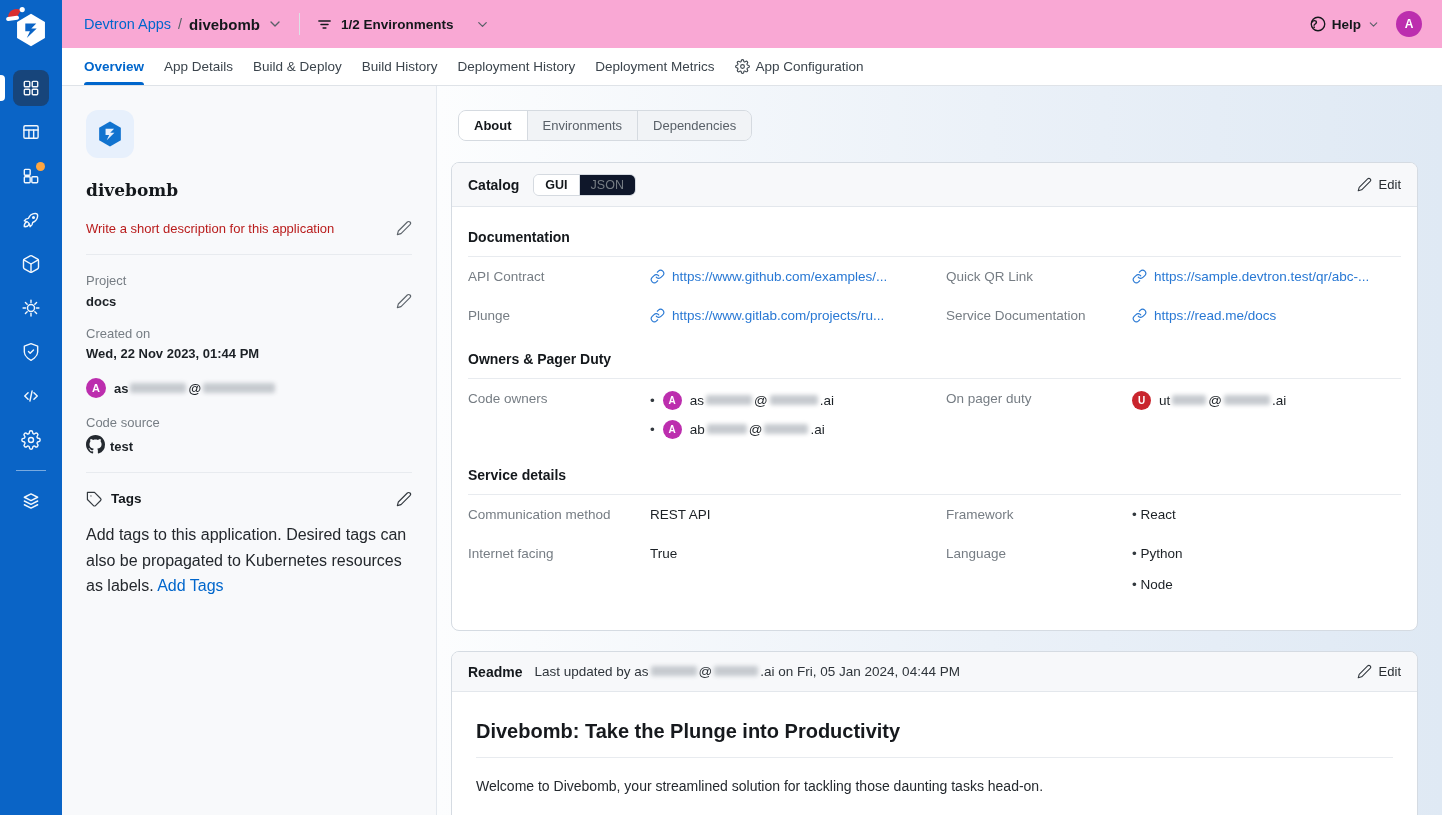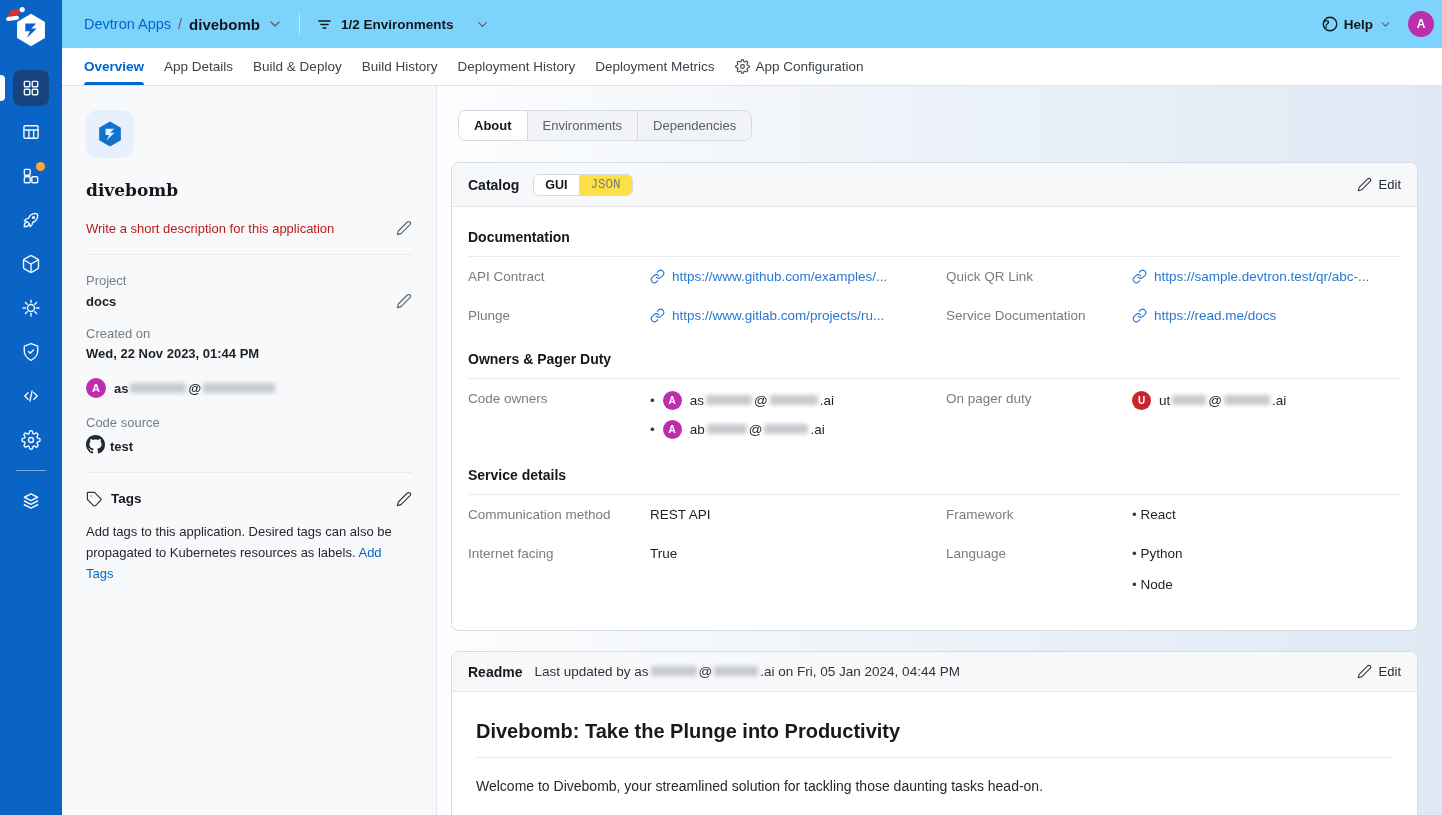--- a/index.html
+++ b/index.html
@@ -15,21 +15,21 @@
   .sb-item { position:relative; width:62px; height:44px; display:flex; align-items:center; justify-content:center; cursor:pointer; }
   .sb-box { width:36px; height:36px; display:flex; align-items:center; justify-content:center; border-radius:8px; position:relative; }
   .sb-item.active .sb-box { background:#17457b; }
   .sb-item.active::before { content:""; position:absolute; left:0; top:9px; width:5px; height:26px; background:#fff; border-radius:0 4px 4px 0; }
   .sb-item svg { stroke:#fff; fill:none; stroke-width:1.7; stroke-linecap:round; stroke-linejoin:round; opacity:.95; }
   .sb-dot { position:absolute; top:4px; right:4px; width:9px; height:9px; border-radius:50%; background:#ffa640; }
   .sb-divider { width:30px; height:1px; background:rgba(255,255,255,.45); margin:8px 0; }
 
   
   .right-col { flex:1; display:flex; flex-direction:column; min-width:0; }
-  .topbar { height:48px; background:#7dd3fc; display:flex; align-items:center; padding:0 8px 0 22px; flex-shrink:0; }
+  .topbar { height:48px; background:#f9a8d4; display:flex; align-items:center; padding:0 20px 0 22px; flex-shrink:0; }
   .crumb-root { color:#0066cc; font-size:14.5px; cursor:pointer; }
   .crumb-sep { color:#596068; margin:0 7px; font-size:14.5px; }
   .crumb-cur { font-size:15px; font-weight:700; color:#14181c; }
   .chev { stroke:#596068; fill:none; stroke-width:2; stroke-linecap:round; stroke-linejoin:round; }
   .top-divider { width:1px; height:22px; background:#dde1e6; margin:0 16px; }
   .env-switch { display:flex; align-items:center; gap:8px; cursor:pointer; }
   .env-label { font-size:13.5px; font-weight:700; color:#14181c; }
   .top-right { margin-left:auto; display:flex; align-items:center; gap:16px; }
   .help-btn { display:flex; align-items:center; gap:6px; cursor:pointer; font-size:13.5px; font-weight:600; color:#14181c; }
   .avatar { border-radius:50%; color:#fff; font-weight:700; display:inline-flex; align-items:center; justify-content:center; flex-shrink:0; }
@@ -55,36 +55,36 @@
   .panel-hr { border:none; border-top:1px solid #e8ebef; margin:18px 0; }
   .f-label { font-size:13px; color:#767d84; margin-bottom:5px; }
   .f-value { font-size:13px; font-weight:700; color:#1c2126; }
   .f-row { display:flex; align-items:center; justify-content:space-between; }
   .f-block { margin-bottom:17px; }
   .inline-ava { width:20px; height:20px; font-size:11px; margin-right:8px; }
   .blur { display:inline-block; height:10px; background:#c6cacf; border-radius:2px; filter:blur(2px); vertical-align:middle; margin:0 2px 2px; }
   .tags-head { display:flex; gap:8px; }
   .tags-head svg { stroke:#33393f; fill:none; stroke-width:1.7; stroke-linecap:round; stroke-linejoin:round; }
   .tags-title { font-size:13.5px; font-weight:700; color:#14181c; flex:1; }
-  .tags-desc { margin-top:14px; font-size:13px; line-height:1.6; color:#24282d; }
+  .tags-desc { margin-top:14px; font-size:16px; line-height:1.6; color:#24282d; }
   .link-inline { color:#0066cc; cursor:pointer; }
 
   .main { flex:1; min-width:0; background:linear-gradient(90deg,#fcfdfe 0%,#ebf1f8 55%,#dfe9f4 100%); padding:24px 24px 0 14px; overflow:hidden; }
   .seg-tabs { display:inline-flex; margin-left:7px; border:1px solid #d5dae0; border-radius:8px; overflow:hidden; background:#f1f3f6; }
   .seg-tab { padding:7px 15px; font-size:13px; color:#596068; cursor:pointer; border-right:1px solid #d5dae0; background:#f1f3f6; }
   .seg-tab:last-child { border-right:none; }
   .seg-tab.active { background:#fff; color:#14181c; font-weight:700; }
 
   .card { background:#fff; border:1px solid #d5dbe2; border-radius:8px; margin-top:21px; overflow:hidden; }
   .card-head { height:44px; background:#f7f8fa; border-bottom:1px solid #e3e7ec; display:flex; align-items:center; gap:14px; padding:0 16px; }
   .card-title { font-size:14px; font-weight:700; color:#14181c; }
   .mini-toggle { display:inline-flex; border:1px solid #d5dae0; border-radius:6px; overflow:hidden; }
   .mini-tab { padding:3px 11px; font-size:12.5px; cursor:pointer; }
   .mini-tab.active { background:#fff; font-weight:700; color:#14181c; }
-  .mini-tab.idle { background:#fde047; color:#767d84; border-left:1px solid #d5dae0;font-family:Liberation Mono, monospace; }
+  .mini-tab.idle { background:#0f172a; color:#767d84; border-left:1px solid #d5dae0; }
   .edit-btn { margin-left:auto; display:flex; align-items:center; gap:7px; font-size:13px; color:#272c31; cursor:pointer; }
   .edit-btn svg { stroke:#33393f; fill:none; stroke-width:1.7; stroke-linecap:round; stroke-linejoin:round; }
 
   .card-body { padding:6px 16px 26px; }
   .sec-title { font-size:14px; font-weight:700; color:#14181c; padding:16px 0 11px; }
   .sec-hr { border:none; border-top:1px solid #e8ebef; }
   .kv-grid { display:grid; grid-template-columns:182px 296px 186px 1fr; align-items:start; }
   .kv-row { display:contents; }
   .kv-label { font-size:13.5px; color:#767d84; padding:12px 8px 12px 0; }
   .kv-value { font-size:13.5px; color:#1c2126; padding:12px 8px 12px 0; white-space:nowrap; overflow:hidden; }

